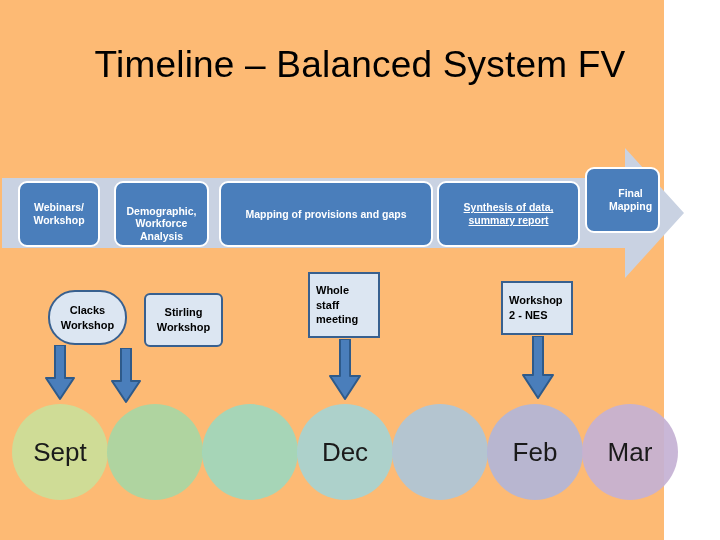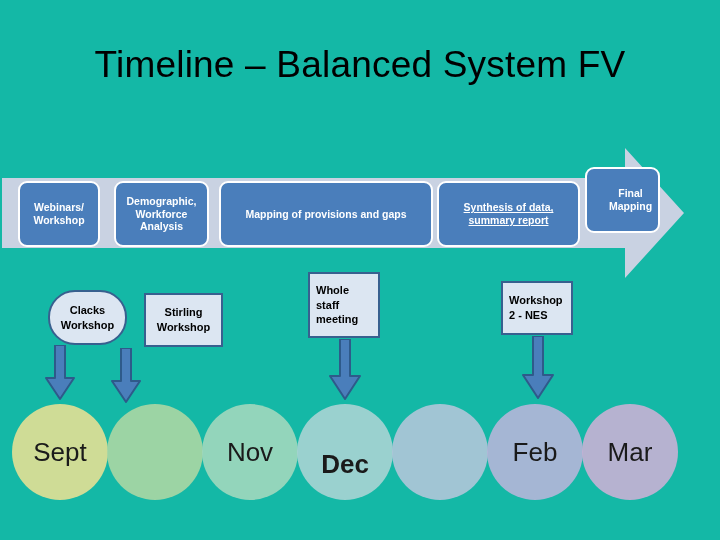--- a/index.html
+++ b/index.html
@@ -8,23 +8,23 @@
   }
   body {
     width: 720px;
     height: 540px;
     background: #ffffff;
     font-family: "Liberation Sans", sans-serif;
     overflow: hidden;
   }
   #slide {
     position: relative;
-    width: 720px;
+    width: 664px;
     height: 540px;
-    background: #14b8a6;
+    background: #fdba74;
   }
 
   
   #title {
     position: absolute;
     left: 0;
     top: 44px;
     width: 720px;
     text-align: center;
     font-size: 37px;
@@ -118,21 +118,21 @@
     </svg>
   </div>
 
   <div class="phase-box" style="left:18px; top:181px; width:82px; height:66px;">
     <span>
       <span>Webinars/</span><br>
       <span>Workshop</span>
     </span>
   </div>
 
-  <div class="phase-box" style="left:114px; top:181px; width:95px; height:66px;">
+  <div class="phase-box" style="left:114px; top:181px; width:95px; height:66px;align-items:flex-end;">
     <span>
       <span>Demographic,</span><br>
       <span>Workforce</span><br>
       <span>Analysis</span>
     </span>
   </div>
 
   <div class="phase-box" style="left:219px; top:181px; width:214px; height:66px;">
     <span>
       <span>Mapping of provisions and gaps</span>
@@ -153,21 +153,21 @@
     </span>
   </div>
 
   <div class="event-box center" style="left:48px; top:290px; width:79px; height:55px;border-radius:27px;">
     <span>
       <span>Clacks</span><br>
       <span>Workshop</span>
     </span>
   </div>
 
-  <div class="event-box center" style="left:144px; top:293px; width:79px; height:54px;">
+  <div class="event-box center" style="left:144px; top:293px; width:79px; height:54px;border-radius:6px;">
     <span>
       <span>Stirling</span><br>
       <span>Workshop</span>
     </span>
   </div>
 
   <div class="event-box left" style="left:308px; top:272px; width:72px; height:66px;">
     <span>
       <span>Whole</span><br>
       <span>staff</span><br>
@@ -208,18 +208,17 @@
 
   <div class="month-circle" style="left:12px;  top:404px; background:#cfdc96;"></div>
   <div class="month-circle" style="left:107px; top:404px; background:#a8d6a4; opacity:0.92;"></div>
   <div class="month-circle" style="left:202px; top:404px; background:#9ed7bd; opacity:0.92;"></div>
   <div class="month-circle" style="left:297px; top:404px; background:#a6d2d3; opacity:0.92;"></div>
   <div class="month-circle" style="left:392px; top:404px; background:#aec5d8; opacity:0.92;"></div>
   <div class="month-circle" style="left:487px; top:404px; background:#b2b5d8; opacity:0.92;"></div>
   <div class="month-circle" style="left:582px; top:404px; background:#c4b1d4; opacity:0.92;"></div>
 
   <div class="month-label" style="left:12px;  top:404px;">Sept</div>
-  <div class="month-label" style="left:202px; top:404px;">Nov</div>
-  <div class="month-label" style="left:297px; top:416px;font-weight:bold;">Dec</div>
+  <div class="month-label" style="left:297px; top:404px;">Dec</div>
   <div class="month-label" style="left:487px; top:404px;">Feb</div>
   <div class="month-label" style="left:582px; top:404px;">Mar</div>
 
 </div>
 
 </body></html>

